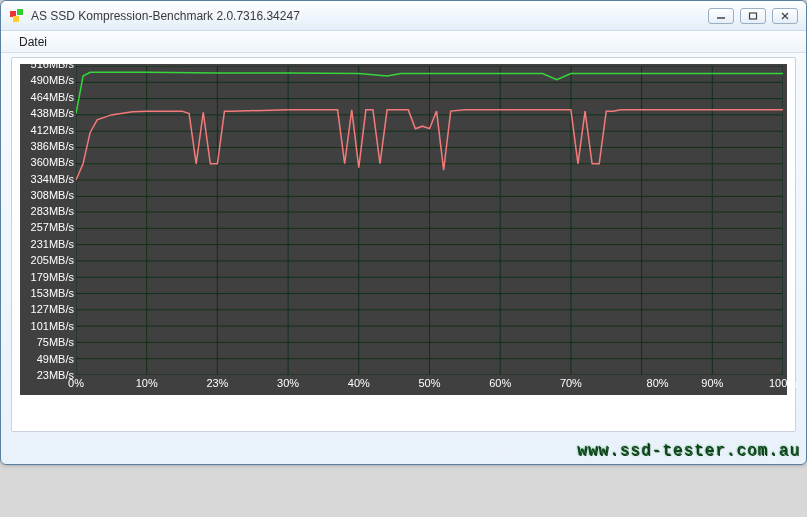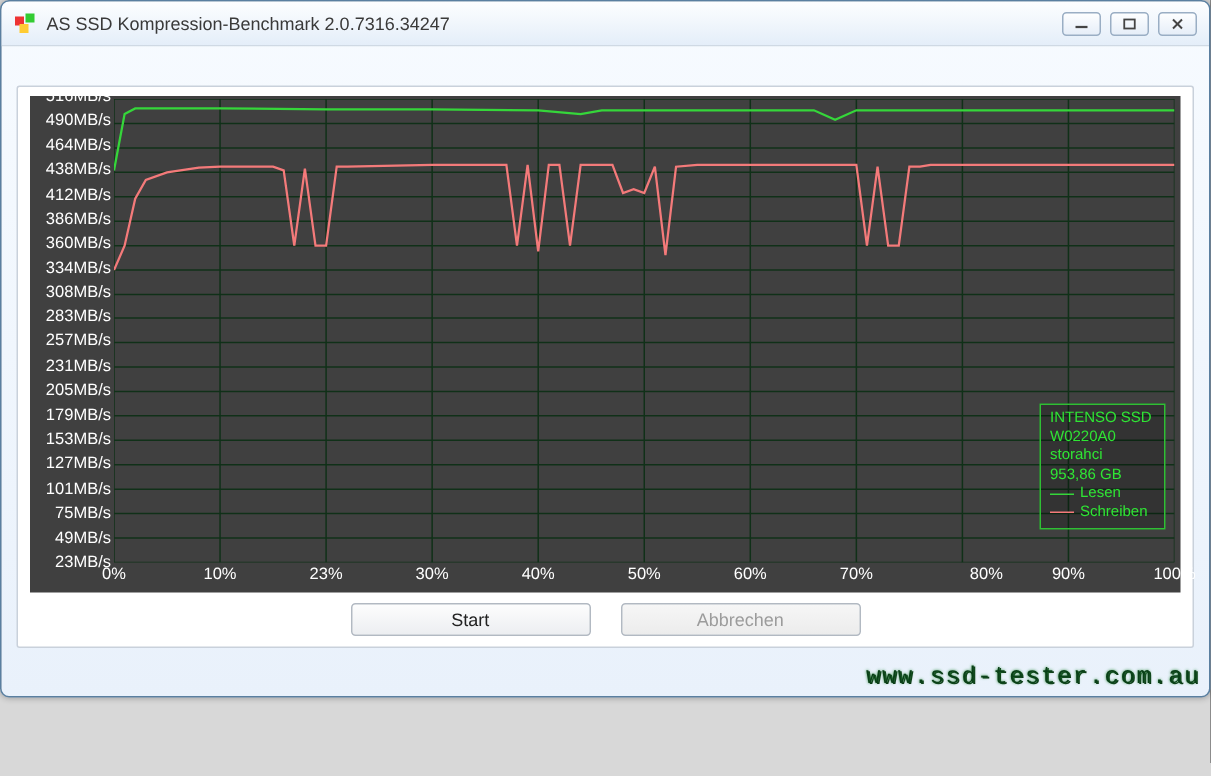--- a/index.html
+++ b/index.html
@@ -54,20 +54,23 @@
           </svg>
         </div>
       <div class="win-btn">
           <svg width="10" height="8">
             <line x1="2" y1="1" x2="8" y2="7" stroke="#444" stroke-width="1.3"></line>
             <line x1="8" y1="1" x2="2" y2="7" stroke="#444" stroke-width="1.3"></line>
           </svg>
         </div>
     </div>
   </div>
+  <div class="menubar">
+    <span class="menu-item">Datei</span>
+  </div>
 
   <div class="content">
     <div class="chart-area">
       <div class="y-axis" id="y-axis">
           <div class="y-tick" style="top: 0%;">516MB/s</div>
           <div class="y-tick" style="top: 5.27383%;">490MB/s</div>
           <div class="y-tick" style="top: 10.5477%;">464MB/s</div>
           <div class="y-tick" style="top: 15.8215%;">438MB/s</div>
           <div class="y-tick" style="top: 21.0953%;">412MB/s</div>
           <div class="y-tick" style="top: 26.3692%;">386MB/s</div>
@@ -115,50 +118,32 @@
             <line x1="400" y1="0" x2="400" y2="1000" class="grid-line" vector-effect="non-scaling-stroke"></line>
             <line x1="500" y1="0" x2="500" y2="1000" class="grid-line" vector-effect="non-scaling-stroke"></line>
             <line x1="600" y1="0" x2="600" y2="1000" class="grid-line" vector-effect="non-scaling-stroke"></line>
             <line x1="700" y1="0" x2="700" y2="1000" class="grid-line" vector-effect="non-scaling-stroke"></line>
             <line x1="800" y1="0" x2="800" y2="1000" class="grid-line" vector-effect="non-scaling-stroke"></line>
             <line x1="900" y1="0" x2="900" y2="1000" class="grid-line" vector-effect="non-scaling-stroke"></line>
             <line x1="1000" y1="0" x2="1000" y2="1000" class="grid-line" vector-effect="non-scaling-stroke"></line>
             <polyline points="0,154.15821501014204 10,32.454361054766764 20,20.283975659229213 50,20.283975659229213 100,20.283975659229213 200,22.3123732251521 300,22.3123732251521 400,24.3407707910751 440,32.454361054766764 460,24.3407707910751 500,24.3407707910751 600,24.3407707910751 660,24.3407707910751 680,44.6247464503042 700,24.3407707910751 800,24.3407707910751 900,24.3407707910751 1000,24.3407707910751" fill="none" stroke="#35d63a" stroke-width="1.5" vector-effect="non-scaling-stroke"></polyline>
             <polyline points="0,369.1683569979716 10,316.43002028397575 20,215.01014198782968 30,174.44219066937114 50,158.21501014198782 80,148.07302231237315 100,146.04462474645027 150,146.04462474645027 160,154.15821501014204 170,316.43002028397575 180,150.10141987829616 190,316.43002028397575 200,316.43002028397575 210,146.04462474645027 220,146.04462474645027 300,141.98782961460438 370,141.98782961460438 380,316.43002028397575 390,141.98782961460438 400,328.6004056795132 410,141.98782961460438 420,141.98782961460438 430,316.43002028397575 440,141.98782961460438 470,141.98782961460438 480,202.83975659229213 490,194.72616632860036 500,202.83975659229213 510,146.04462474645027 520,336.71399594320485 530,146.04462474645027 550,141.98782961460438 600,141.98782961460438 650,141.98782961460438 680,141.98782961460438 700,141.98782961460438 710,316.43002028397575 720,146.04462474645027 730,316.43002028397575 740,316.43002028397575 750,146.04462474645027 760,146.04462474645027 770,141.98782961460438 800,141.98782961460438 900,141.98782961460438 1000,141.98782961460438" fill="none" stroke="#f47a7a" stroke-width="1.5" vector-effect="non-scaling-stroke"></polyline>
           </svg>
-        <div class="legend-box">
-          <div>INTENSO SSD</div>
-          <div>W0220A0</div>
-          <div>storahci</div>
-          <div>953,86 GB</div>
-          <div class="legend-row">
-            <span class="legend-swatch" style="border-color:#35d63a"></span>
-            <span>Lesen</span>
-          </div>
-          <div class="legend-row">
-            <span class="legend-swatch" style="border-color:#f47a7a"></span>
-            <span>Schreiben</span>
-          </div>
-        </div>
       </div>
       <div class="x-axis" id="x-axis">
           <div class="x-tick" style="left: 0%;">0%</div>
           <div class="x-tick" style="left: 10%;">10%</div>
           <div class="x-tick" style="left: 20%;">23%</div>
           <div class="x-tick" style="left: 30%;">30%</div>
           <div class="x-tick" style="left: 40%;">40%</div>
           <div class="x-tick" style="left: 50%;">50%</div>
           <div class="x-tick" style="left: 60%;">60%</div>
           <div class="x-tick" style="left: 70%;">70%</div>
           <div class="x-tick" style="left: 80%; padding-left: 32px;">80%</div>
           <div class="x-tick" style="left: 90%;">90%</div>
           <div class="x-tick" style="left: 100%;">100%</div>
         </div>
     </div>
 
-    <div class="button-row">
-      <button class="btn">Start</button>
-      <button class="btn" disabled="">Abbrechen</button>
-    </div>
   </div>
 
   <div class="watermark">www.ssd-tester.com.au</div>
 </div>
 
 </body></html>

